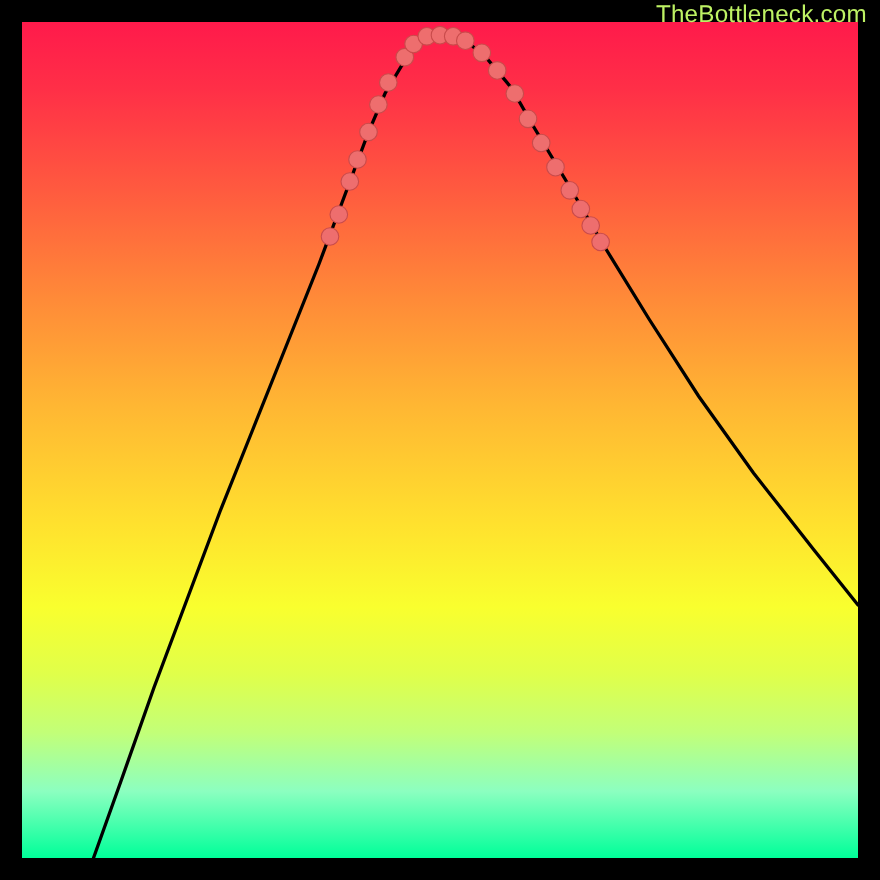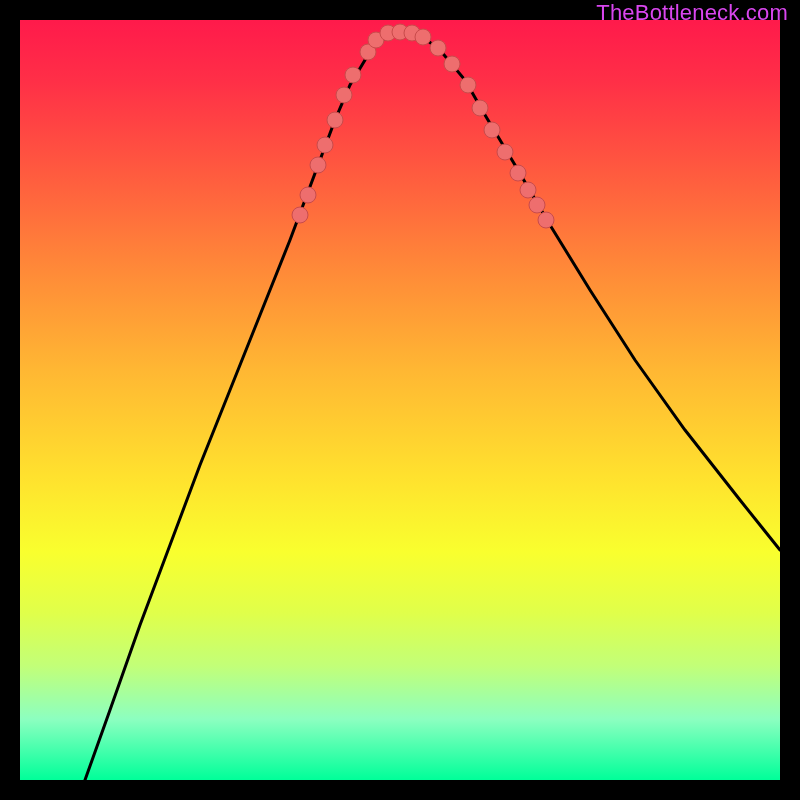--- a/index.html
+++ b/index.html
@@ -46,21 +46,21 @@
     left: 0;
     top: 0;
     width: 760px;
     height: 760px;
     overflow: visible;
   }
   .watermark {
     position: absolute;
     top: 0px;
     right: 12px;
-    color: #d946ef;
+    color: #bef264;
     font-size: 22px;
     font-weight: 500;
     letter-spacing: 0.2px;
     user-select: none;
   }
 </style>
 </head>
 <body>
 
 <div class="frame">

